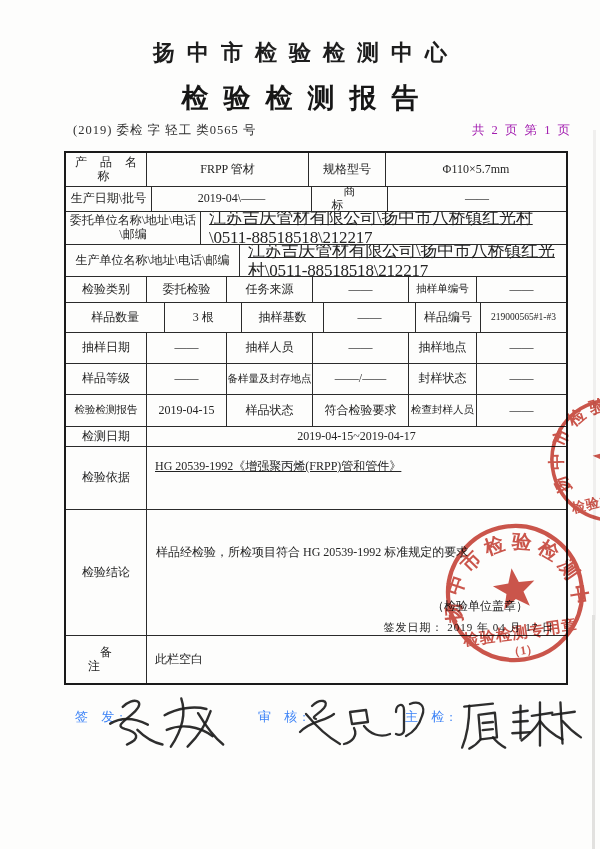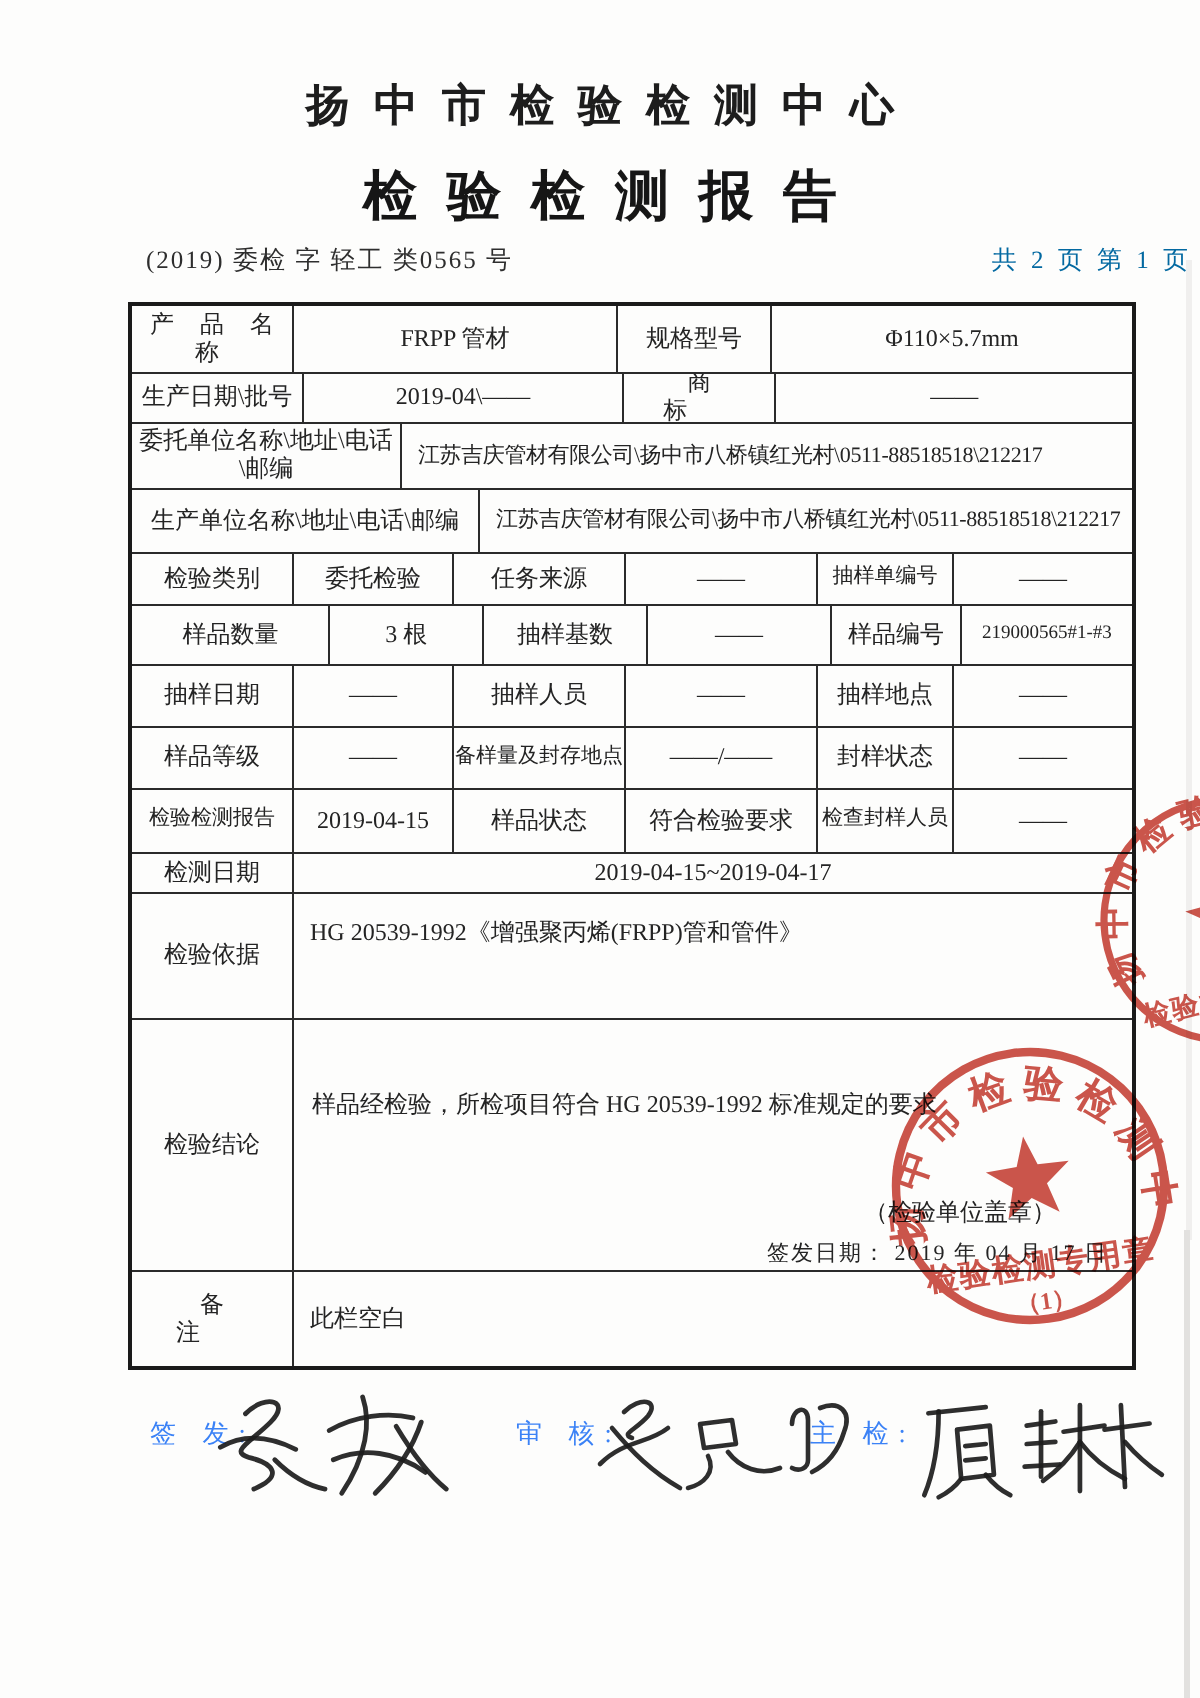--- a/index.html
+++ b/index.html
@@ -12,40 +12,40 @@
   
   .org-title {
     position:absolute; top:38px; left:0; width:600px; text-align:center;
     font-size:22px; font-weight:700; letter-spacing:12px; text-indent:12px; color:#1d1d1d;
   }
   .report-title {
     position:absolute; top:80px; left:0; width:600px; text-align:center;
     font-size:27px; font-weight:700; letter-spacing:15px; text-indent:15px; color:#161616;
   }
   .doc-number { position:absolute; top:122px; left:73px; font-size:12.5px; letter-spacing:1px; color:#2e2e2e; }
-  .page-info  { position:absolute; top:122px; right:4px; font-size:12.5px; letter-spacing:2px; color:#0369a1; }
+  .page-info  { position:absolute; top:122px; right:28px; font-size:12.5px; letter-spacing:2px; color:#a21caf; }
   
   .report-table {
     position:absolute; top:151px; left:64px; width:504px;
     border:2.5px solid #1a1a1a; box-sizing:border-box; background:transparent;
   }
   .row { display:flex; box-sizing:border-box; border-bottom:1px solid var(--line); }
   .row:last-child { border-bottom:none; }
   .c {
     box-sizing:border-box; border-right:1px solid var(--line);
     display:flex; align-items:center; justify-content:center;
     font-size:12px; color:#242424; text-align:center; line-height:1.15; overflow:hidden;
   }
   .c:last-child { border-right:none; }
   .c.left { justify-content:flex-start; text-align:left; padding-left:8px; }
   .c.sm  { font-size:10.5px; }
   .c.xs  { font-size:9.5px; letter-spacing:0; }
   .c.ls1 { letter-spacing:5px; text-indent:5px; }
   .c.ls2 { letter-spacing:24px; text-indent:24px; }
-  .c.longtext { font-size:11px; letter-spacing:-0.2px; }
+  .c.longtext { font-size:17px; letter-spacing:-0.2px;text-decoration:underline; }
   .conclusion-cell { position:relative; }
   .conclusion-text { position:absolute; top:36px; left:9px; font-size:12px; }
   .seal-hint { position:absolute; top:90px; right:38px; font-size:12px; }
   .issue-date { position:absolute; top:111px; right:12px; font-size:11px; letter-spacing:1px; }
   
   .stamp { position:absolute; mix-blend-mode:multiply; opacity:.86; pointer-events:none; }
   .stamp-main { top:511px; left:433px; }
   .stamp-edge { top:390px; left:542px; }
   .stamp text { font-family:"Liberation Serif","DejaVu Serif",serif; font-weight:700; }
   
@@ -137,21 +137,21 @@
       <div class="c" style="width:89px">——</div>
     </div>
 
     <div class="row" style="height:20px">
       <div class="c" style="width:81px">检测日期</div>
       <div class="c" style="width:419px">2019-04-15~2019-04-17</div>
     </div>
 
     <div class="row" style="height:63px">
       <div class="c" style="width:81px">检验依据</div>
-      <div class="c left" style="width:419px; align-items:flex-start; padding-top:13px;">HG 20539-1992《增强聚丙烯(FRPP)管和管件》</div>
+      <div class="c left" style="width:419px; align-items:flex-start; padding-top:13px;text-decoration:underline;">HG 20539-1992《增强聚丙烯(FRPP)管和管件》</div>
     </div>
 
     <div class="row" style="height:126px">
       <div class="c" style="width:81px">检验结论</div>
       <div class="c conclusion-cell" style="width:419px">
         <span class="conclusion-text">样品经检验，所检项目符合 HG 20539-1992 标准规定的要求</span>
         <span class="seal-hint">（检验单位盖章）</span>
         <span class="issue-date">签发日期：  2019 年 04 月 17 日</span>
       </div>
     </div>

